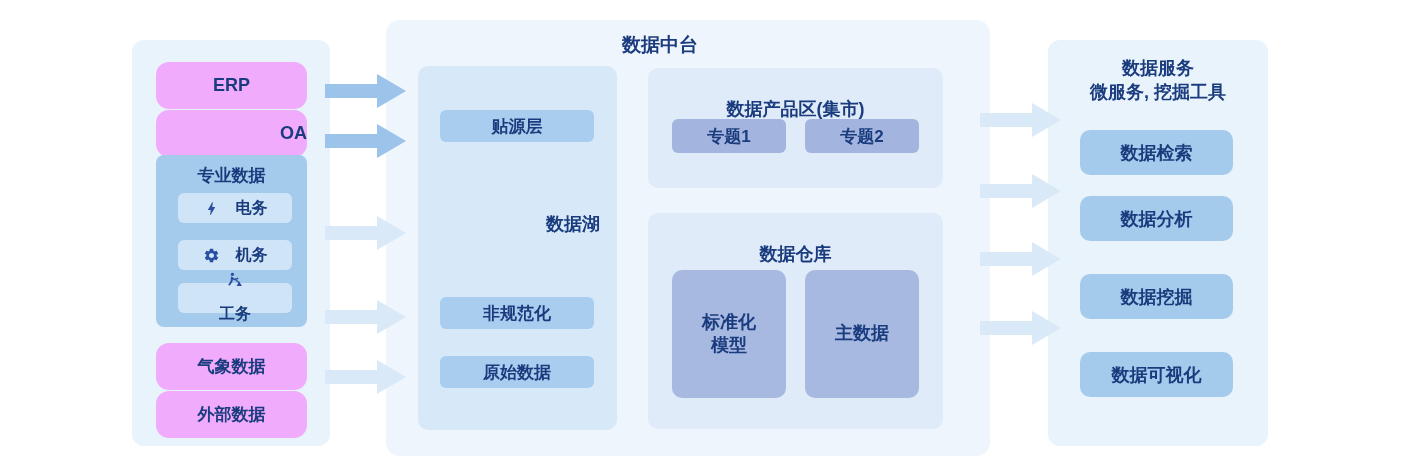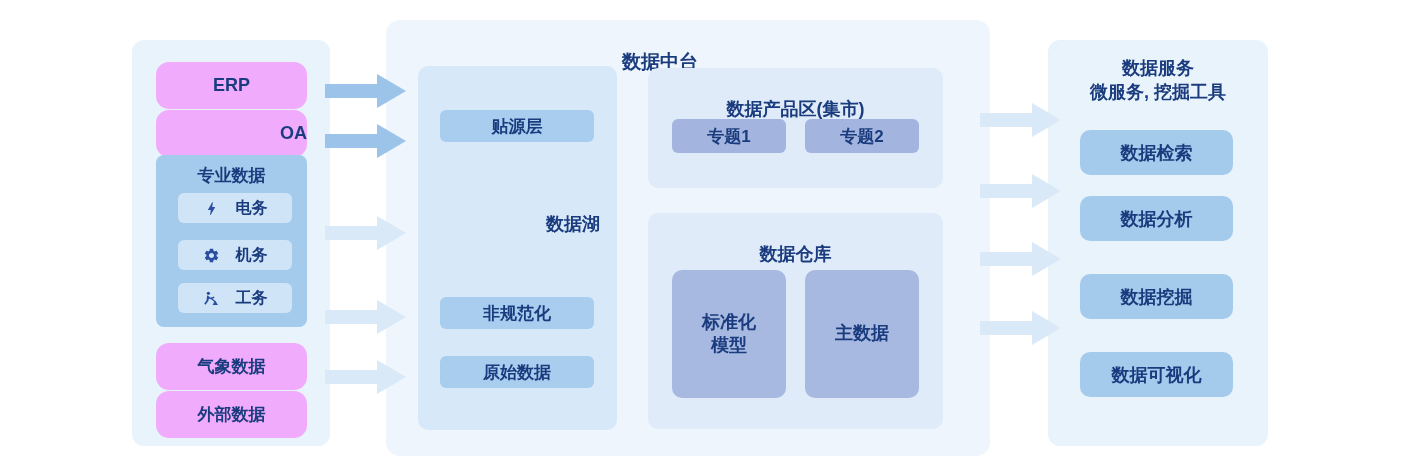--- a/index.html
+++ b/index.html
@@ -17,25 +17,25 @@
   
   .src-box{position:absolute;left:24px;width:151px;height:47px;background:#f0abfc;border-radius:13px;font-size:17px;}
   .src-erp{top:22px;font-size:18px;}
   .src-oa{top:70px;font-size:18px;justify-content:flex-end;}
   .src-weather{top:303px;}
   .src-external{top:351px;}
 
   .src-group{position:absolute;left:24px;top:115px;width:151px;height:172px;background:#a5cbec;border-radius:8px;}
   .src-group-title{text-align:center;padding-top:9px;font-size:17px;}
   .sub-box{position:absolute;left:22px;width:114px;height:30px;background:#cfe4f6;border-radius:6px;font-size:16px;gap:16px;}
-  .sub-1{top:38px;} .sub-2{top:85px;} .sub-3{top:128px;}
+  .sub-1{top:38px;} .sub-2{top:85px;} .sub-3{top:128px;flex-direction:column;}
   .sub-box svg{width:17px;height:17px;fill:#2a4fa2;flex:0 0 auto;}
 
   
-  .mid-title{position:relative;left:-28px;text-align:center;padding-top:29px;font-size:19px;}
+  .mid-title{position:relative;left:-28px;text-align:center;padding-top:12px;font-size:19px;}
   .lake{position:absolute;left:32px;top:46px;width:199px;height:364px;background:#d7e9f8;border-radius:10px;text-align:right;}
   .lake-box{position:absolute;left:22px;width:154px;height:32px;background:#a8cdee;border-radius:6px;font-size:17px;}
   .lake-top{top:44px;} .lake-mid{top:231px;} .lake-bot{top:290px;}
   .lake-label{position:absolute;right:17px;top:146px;font-size:18px;}
 
   .zone{position:absolute;left:262px;width:295px;background:#dfebf9;border-radius:10px;}
   .zone-product{top:48px;height:120px;}
   .zone-title{text-align:center;padding-top:29px;font-size:18px;}
   .topic{position:absolute;top:51px;width:114px;height:34px;background:#a3b5df;border-radius:6px;font-size:17px;align-items:center;}
   .topic-1{left:24px;} .topic-2{left:157px;}

